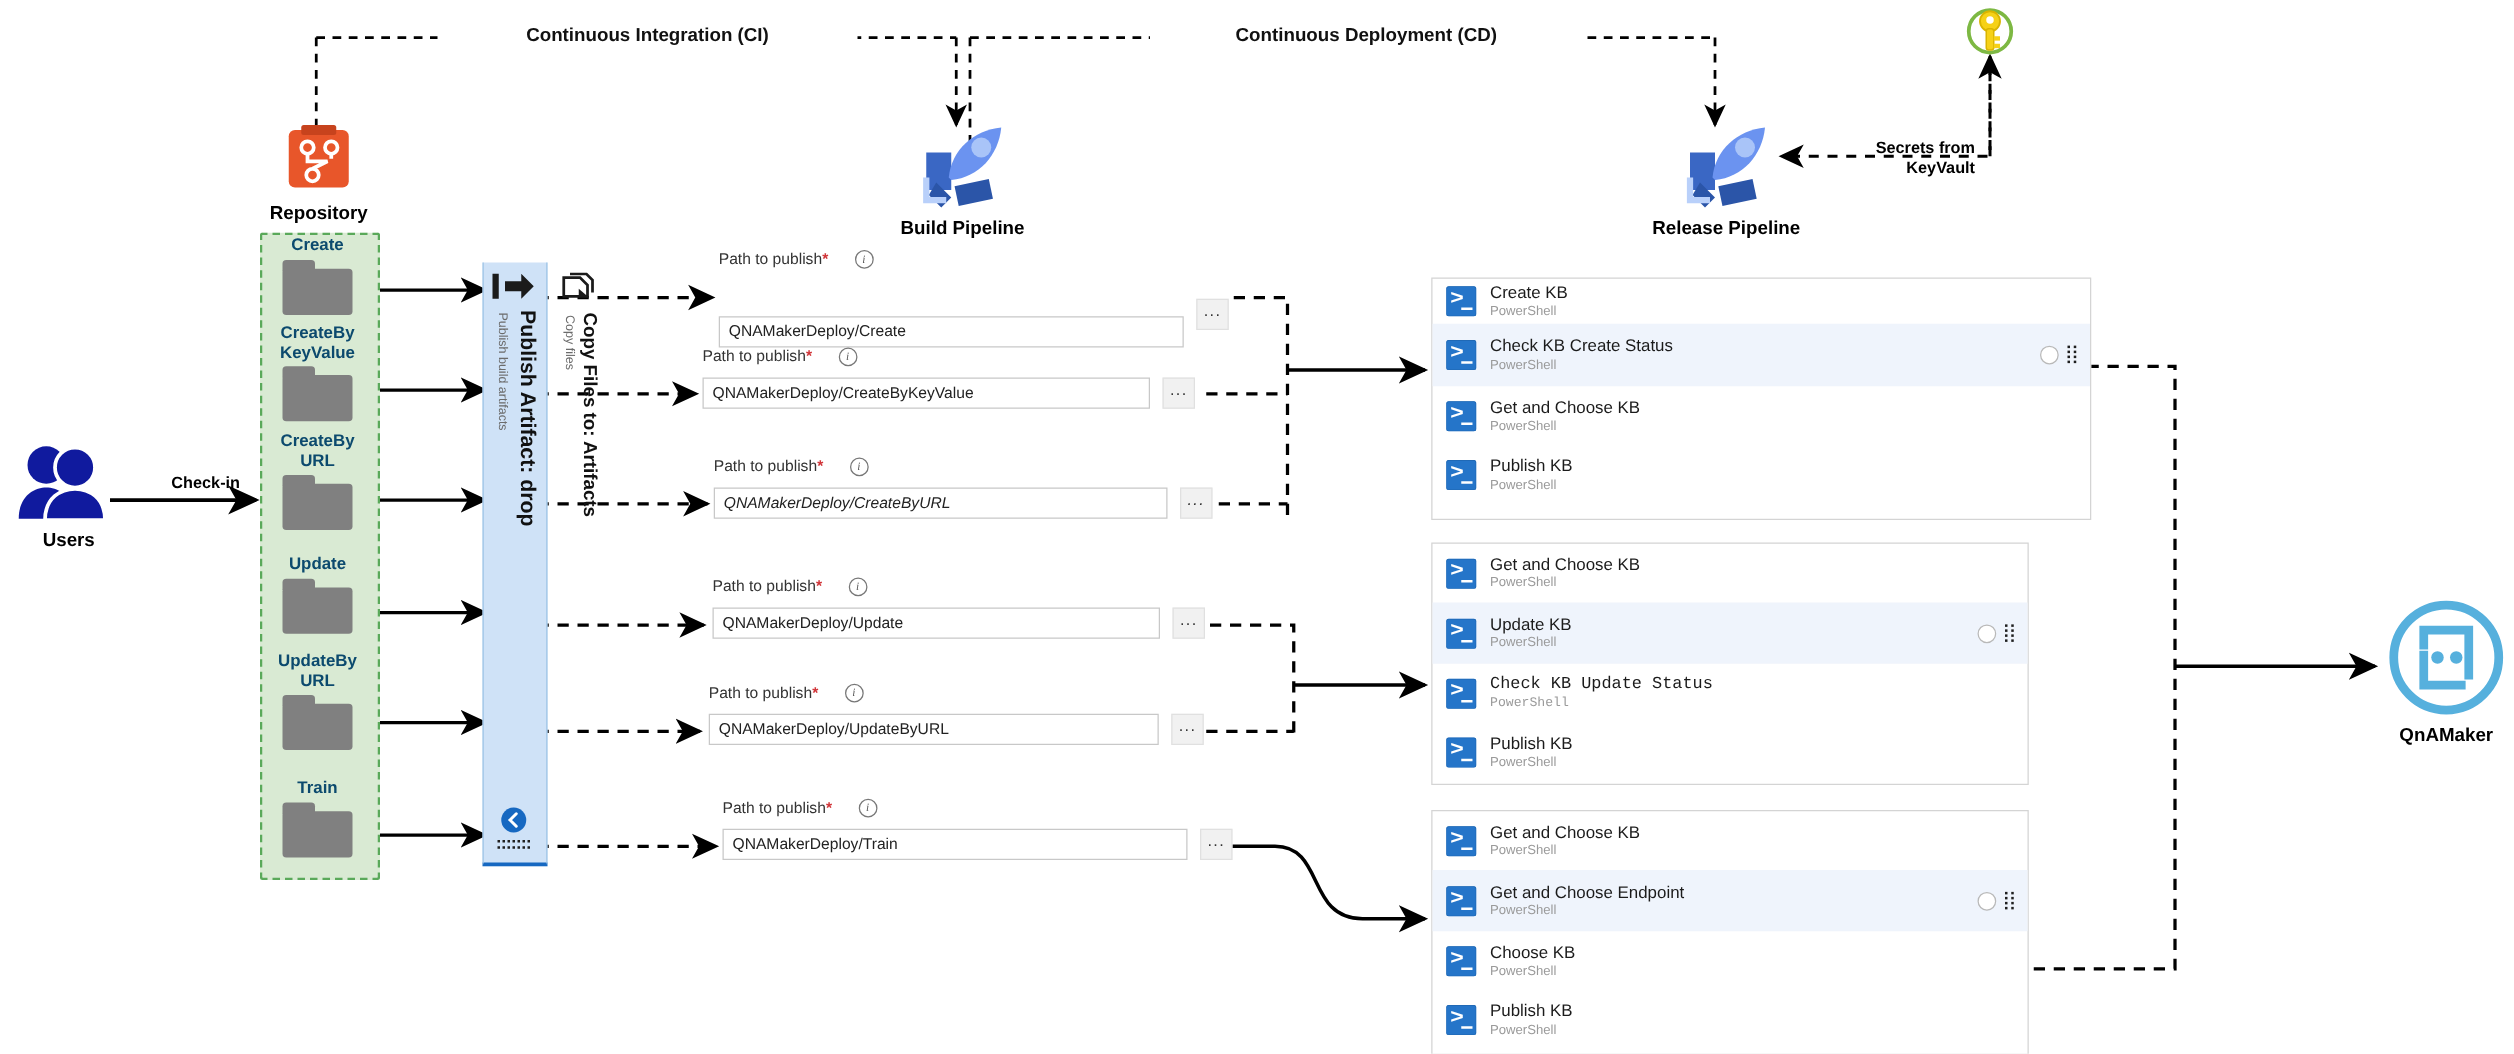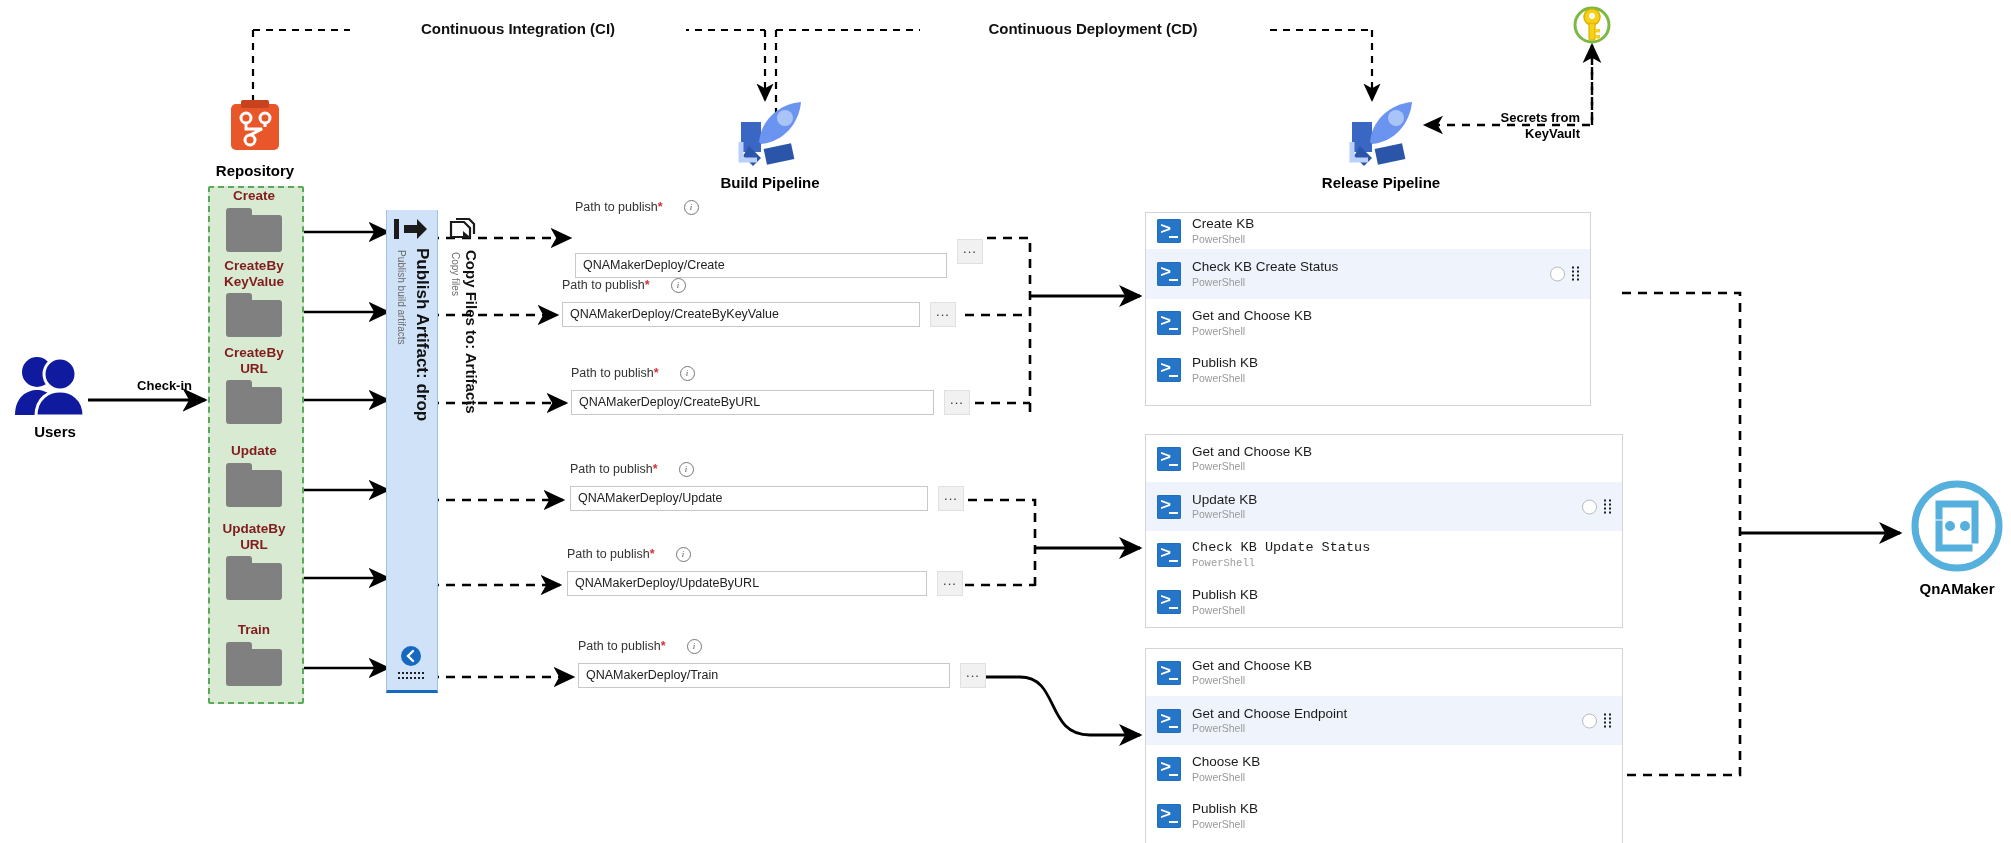--- a/index.html
+++ b/index.html
@@ -8,21 +8,21 @@
   .abs{position:absolute;}
   .lbl{font-weight:bold;font-size:15px;text-align:center;color:#000;line-height:1.15;}
   .lbl-sm{font-weight:bold;font-size:13px;text-align:right;color:#000;line-height:1.2;}
   .phase-title{position:absolute;font-size:15px;font-weight:bold;background:#fff;padding:0 8px;text-align:center;}
 
   
   #repo-group{position:absolute;border:2px dashed #5aa95a;background:#d9ead3;border-radius:2px;}
   .folder{width:56px;height:44px;position:relative;margin:0 auto;}
   .folder .tab{position:absolute;left:0;top:0;width:26px;height:9px;background:#808080;border-radius:3px 3px 0 0;}
   .folder .body{position:absolute;left:0;top:7px;width:56px;height:37px;background:#808080;border-radius:3px;}
-  .folder-name{font-size:13.5px;font-weight:bold;text-align:center;line-height:1.15;color:#7f1d1d;}
+  .folder-name{font-size:13.5px;font-weight:bold;text-align:center;line-height:1.15;color:#0c4a6e;}
 
   
   #publish-bar{position:absolute;background:#cfe2f7;border-left:1px solid #9dc3e6;border-right:1px solid #9dc3e6;border-bottom:3px solid #1668c1;}
   .vert-text{position:absolute;writing-mode:vertical-rl;text-orientation:mixed;white-space:nowrap;}
   .vt-title{font-size:17px;font-weight:bold;color:#111;}
   .vt-sub{font-size:10px;color:#6b6b6b;}
 
   
   .form-row{position:absolute;}
   .form-label{font-size:12.5px;color:#333;white-space:nowrap;}
@@ -254,21 +254,21 @@
     <div class="ellipsis-btn" style="margin-left:10px;">...</div>
   </div>
 </div>
 
 <div class="form-row" style="left:571px;top:366px;">
   <div class="form-label">
     <span>Path to publish</span><span class="req">*</span>
     <span style="display:inline-block;width:14px;"></span>
     <span class="info-icon">i</span>
   </div>
-  <div style="display:flex;align-items:center;margin-top:9px;">
+  <div style="display:flex;align-items:center;margin-top:9px;font-style:italic;">
     <div class="text-input" style="width:363px;">QNAMakerDeploy/CreateByURL</div>
     <div class="ellipsis-btn" style="margin-left:10px;">...</div>
   </div>
 </div>
 
 <div class="form-row" style="left:570px;top:462px;">
   <div class="form-label">
     <span>Path to publish</span><span class="req">*</span>
     <span style="display:inline-block;width:14px;"></span>
     <span class="info-icon">i</span>
@@ -332,21 +332,21 @@
   <circle cx="22" cy="14" r="8" fill="#f6d117" stroke="#d9b400" stroke-width="1.5"></circle>
   <circle cx="22" cy="13" r="3" fill="#fff"></circle>
   <rect x="19" y="20" width="6" height="17" rx="2" fill="#f6d117" stroke="#d9b400" stroke-width="1.2"></rect>
   <rect x="25" y="26" width="5" height="3.5" fill="#f6d117"></rect>
   <rect x="25" y="32" width="5" height="3.5" fill="#f6d117"></rect>
 </svg>
 <div class="abs lbl-sm" style="left:1430px;top:110px;width:150px;">
   <span>Secrets from</span><br><span>KeyVault</span>
 </div>
 
-<div class="card" style="left:1145px;top:212px;width:446px;height:194px;">
+<div class="card" style="left:1145px;top:222px;width:528px;height:194px;">
   <div class="task">
     <span class="ps-icon"></span>
     <span class="task-text">
       <span class="task-title" style="display:block;">Create KB</span>
       <span class="task-sub" style="display:block;">PowerShell</span>
     </span>
   </div>
   <div class="task sel" style="height:50px;">
     <span class="ps-icon"></span>
     <span class="task-text">

